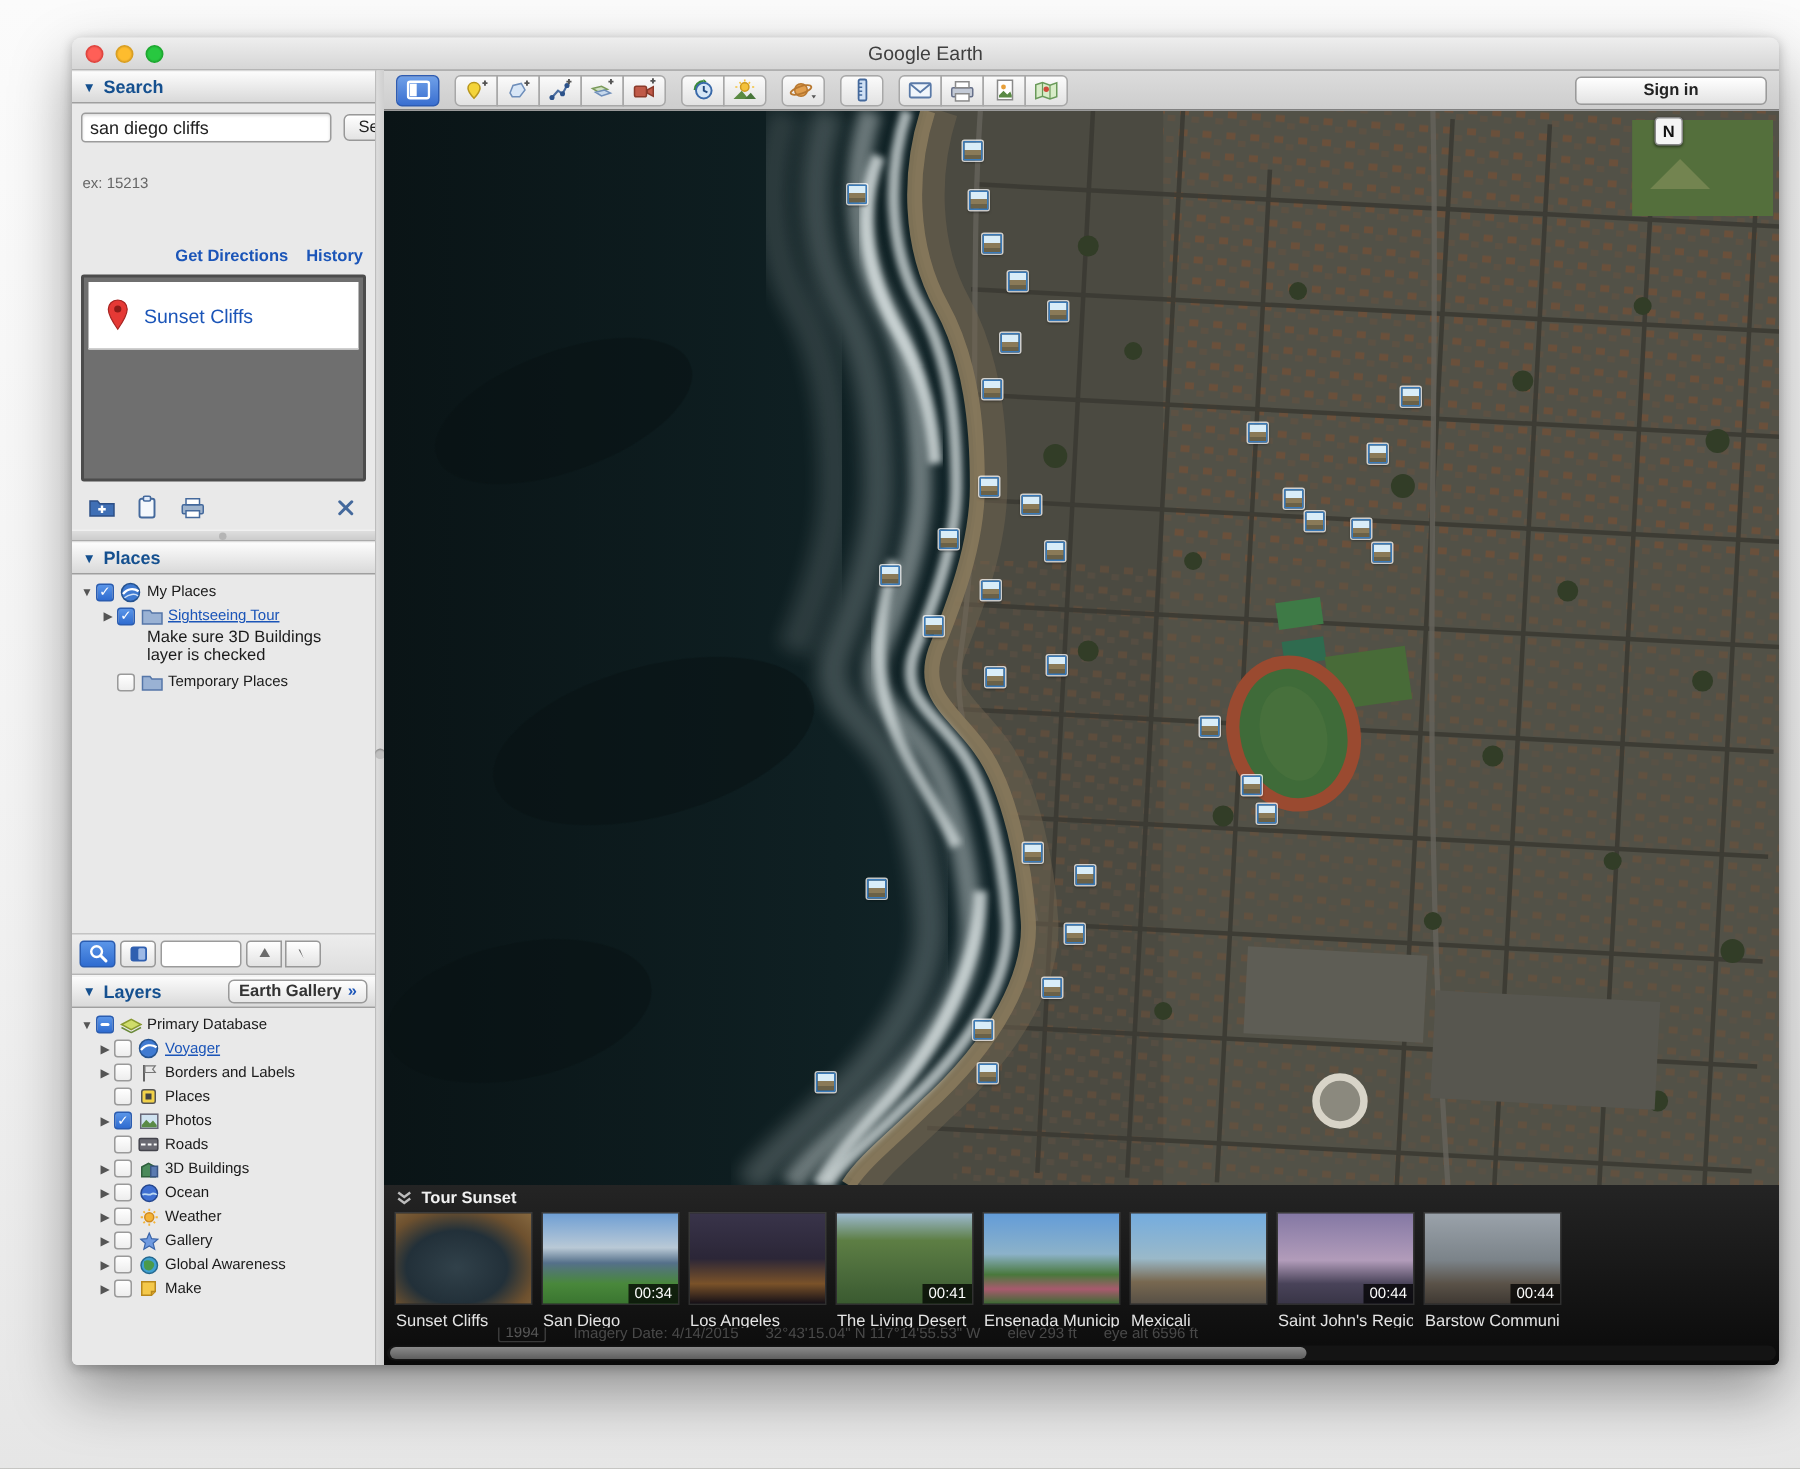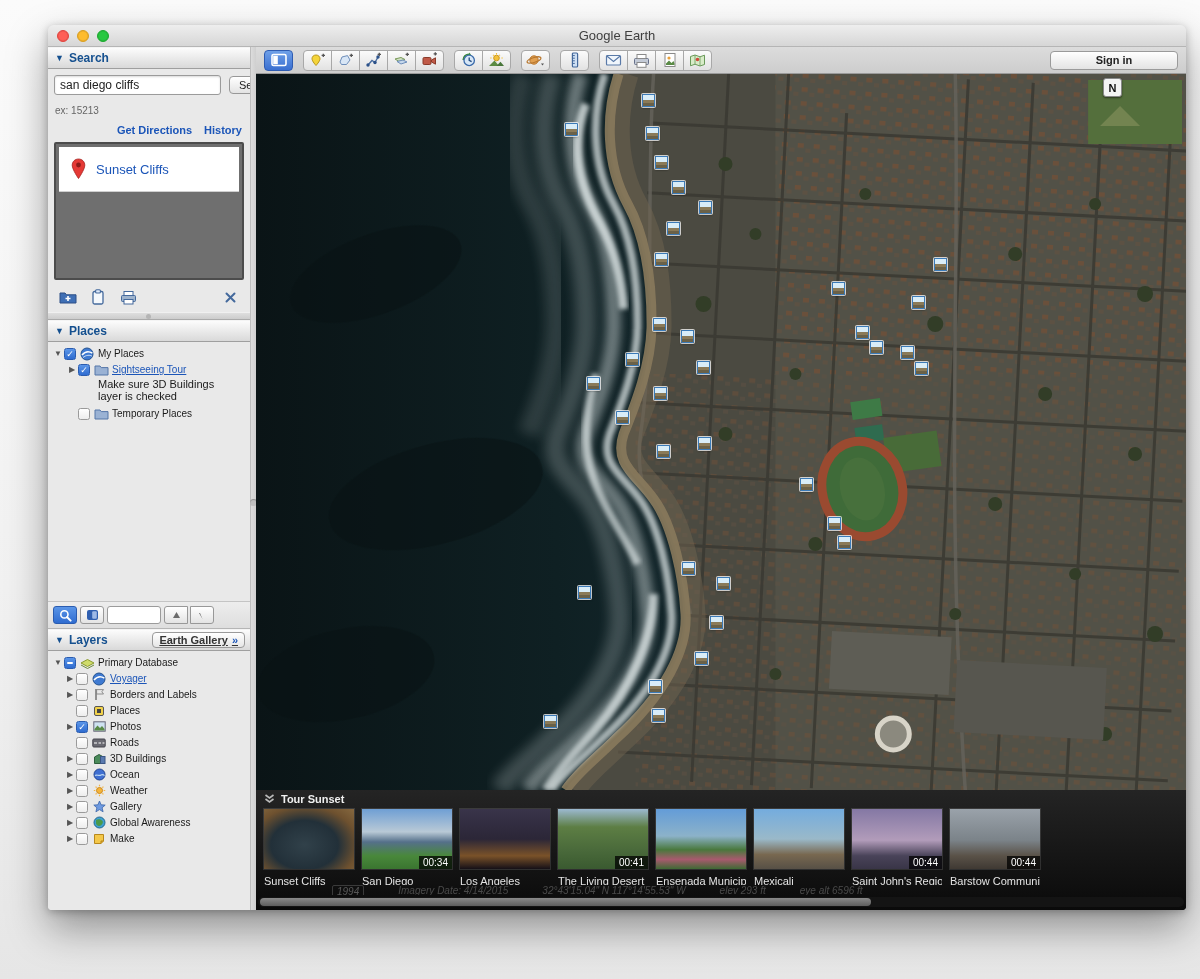--- a/index.html
+++ b/index.html
@@ -49,23 +49,23 @@
   .sinput{
     flex:1;height:18px;border:1px solid #9b9b9b;border-radius:3px;background:#fff;
     font-size:12px;padding:0 5px;color:#222;box-shadow:inset 0 1px 2px rgba(0,0,0,.15);
     font-family:"Liberation Sans",sans-serif;
   }
   .btn{
     border:1px solid #989898;border-radius:4px;background:linear-gradient(#ffffff,#e3e3e3);
     font-size:11px;color:#222;padding:2px 9px;box-shadow:0 1px 0 rgba(255,255,255,.7) inset;
     font-family:"Liberation Sans",sans-serif;
   }
-  .hint{font-size:10px;color:#666;margin:10px 0 0 1px;}
+  .hint{font-size:10px;color:#666;margin:22px 0 0 1px;}
   .linkrow{display:flex;justify-content:flex-end;gap:12px;margin:8px 2px 6px 0;}
-  .blink{color:#1b55b8;font-weight:bold;font-size:11px;text-decoration:none;}
+  .blink{color:#1b55b8;font-weight:bold;font-size:11px;text-decoration:none;margin-top:29px;}
   .resultbox{
     margin:2px 0 0 0;height:138px;background:#6f6f6f;border:2px solid #4c4c4c;border-radius:2px;
     padding:3px;box-sizing:border-box;
   }
   .resultcard{
     background:#fff;height:44px;display:flex;align-items:center;gap:10px;padding:0 4px 0 12px;
     border-bottom:1px solid #cfcfcf;
   }
   .resultlabel{color:#1b55b8;font-size:13px;}
   .iconrow{display:flex;align-items:center;gap:10px;padding:8px 4px 6px 4px;}
@@ -96,21 +96,21 @@
   .sqbtn{width:24px;height:18px;border:1px solid #989898;border-radius:3px;background:linear-gradient(#ffffff,#e3e3e3);display:flex;align-items:center;justify-content:center;padding:0;}
   .sqbtn.active{background:linear-gradient(#5a95e8,#2f6cd0);border-color:#2a5cb0;}
   .ptools input{width:46px;height:16px;border:1px solid #9b9b9b;border-radius:3px;font-size:11px;padding:0 3px;}
   .arrowbtn{width:24px;height:18px;border:1px solid #989898;background:linear-gradient(#ffffff,#e3e3e3);display:flex;align-items:center;justify-content:center;font-size:10px;color:#555;padding:0;}
   .arrowbtn.up{border-radius:3px 0 0 3px;}
   .arrowbtn.down{border-radius:0 3px 3px 0;margin-left:-1px;}
   
   .eg-btn{
     position:absolute;right:5px;top:2px;height:16px;display:flex;align-items:center;gap:4px;
     border:1px solid #9a9a9a;border-radius:4px;background:linear-gradient(#ffffff,#e6e6e6);
-    font-size:11px;font-weight:bold;color:#333;padding:0 6px;text-decoration:underline;
+    font-size:11px;font-weight:bold;color:#333;padding:0 6px;
   }
   .eg-btn .chev{color:#1b55b8;font-weight:bold;}
   .layers-body{flex:1;min-height:0;}
   
   .toolbar{
     height:26px;flex:0 0 26px;display:flex;align-items:center;gap:10px;padding:0 8px;
     background:linear-gradient(#dcdcdc,#cdcdcd);border-bottom:1px solid #9a9a9a;
   }
   .tbgroup{display:flex;}
   .tbtn{
@@ -155,22 +155,22 @@
   .t0{background:radial-gradient(ellipse at 45% 60%, #31414a 0%, #223039 48%, #6e512f 76%, #86683f 100%);}
   .t1{background:linear-gradient(#6f9fd4 0%, #b9c9d6 38%, #55708a 55%, #49883b 78%, #3a7530 100%);}
   .t2{background:linear-gradient(#93a0bc 0%, #7e5c3a 40%, #39588a 68%, #85623c 100%);}
   .t3{background:linear-gradient(#39344a 0%, #2b2637 50%, #7a5229 78%, #151017 100%);}
   .t4{background:linear-gradient(#9cb9d0 0%, #5d7e44 30%, #49693a 70%, #3a5a30 100%);}
   .t5{background:linear-gradient(#639cd8 0%, #8cb2c9 45%, #49783c 68%, #a85a6e 84%, #3e6a34 100%);}
   .t6{background:linear-gradient(#74acde 0%, #9ab9c9 50%, #786850 76%, #575046 100%);}
   .t7{background:linear-gradient(#8478a4 0%, #b29cba 52%, #494359 78%, #393547 100%);}
   .t8{background:linear-gradient(#9aa2aa 0%, #7b8389 52%, #5a5248 78%, #3f3933 100%);}
   .statusstrip{
-    display:flex;align-items:flex-start;gap:34px;padding:0 8px 0 76px;height:11px;
-    color:#9a9a9a;font-size:10px;opacity:.42;white-space:nowrap;overflow:hidden;font-style:italic;
+    display:flex;align-items:flex-end;gap:18px;padding:0 8px 0 76px;height:11px;
+    color:#9a9a9a;font-size:10px;opacity:.42;white-space:nowrap;overflow:hidden;
   }
   .yearbadge{border:1px solid #777;border-radius:2px;padding:0 4px;color:#bbb;}
   .tg-scroll{height:10px;margin:2px 2px 3px 2px;background:#141414;border-radius:5px;position:relative;}
   .tg-thumbbar{position:absolute;left:2px;top:1px;height:8px;width:66%;border-radius:4px;background:linear-gradient(#8a8a8a,#5e5e5e);}
 </style>
 </head>
 <body>
 
 <div class="window">
 

